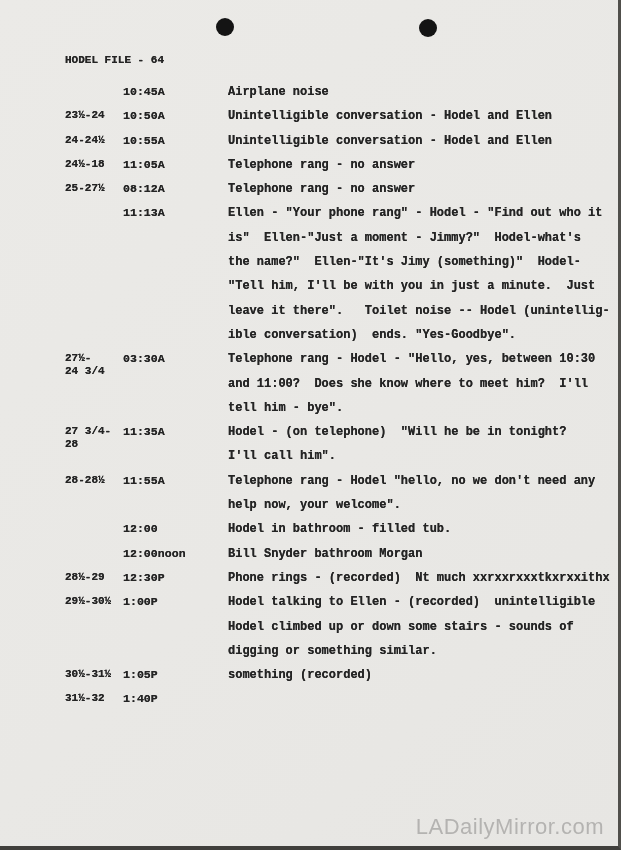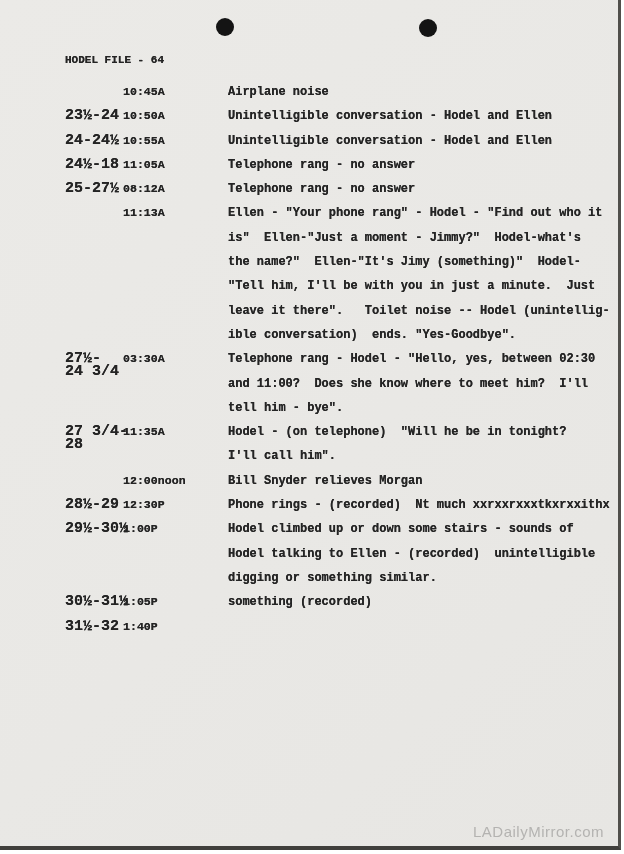--- a/index.html
+++ b/index.html
@@ -53,21 +53,21 @@
     display: flex;
     align-items: flex-start;
     padding-left: 65px;
   }
   .col-counter {
     flex: none;
     width: 58px;
     padding-top: 5px;
   }
   .cline {
-    font-size: 15px;
+    font-size: 11px;
     line-height: 13px;
     white-space: pre;
     text-shadow: 0 0 0.5px #333;
   }
   .col-time {
     flex: none;
     width: 105px;
     font-size: 11.6px;
     line-height: 24.3px;
     white-space: pre;
@@ -82,21 +82,21 @@
     line-height: 24.3px;
     white-space: pre;
     text-shadow: 0 0 0.5px #333;
   }
   .watermark {
     position: absolute;
     right: 14px;
     bottom: 6px;
     font-family: "Liberation Sans", sans-serif;
     font-weight: normal;
-    font-size: 15px;
+    font-size: 22px;
     color: #b4b3b1;
     letter-spacing: 0.5px;
   }
 </style>
 </head>
 <body>
 
 <div class="page">
   <div class="hole hole-left"></div>
   <div class="hole hole-right"></div>
@@ -159,60 +159,77 @@
           <div class="dline">ible conversation)  ends. "Yes-Goodbye".</div>
         </div>
       </div>
       <div class="row">
         <div class="col-counter">
           <div class="cline">27½-</div>
           <div class="cline">24 3/4</div>
         </div>
         <div class="col-time">03:30A</div>
         <div class="col-desc">
-          <div class="dline">Telephone rang - Hodel - "Hello, yes, between 02:30</div>
+          <div class="dline">Telephone rang - Hodel - "Hello, yes, between 10:30</div>
           <div class="dline">and 11:00?  Does she know where to meet him?  I'll</div>
           <div class="dline">tell him - bye".</div>
         </div>
       </div>
       <div class="row">
         <div class="col-counter">
           <div class="cline">27 3/4-</div>
           <div class="cline">28</div>
         </div>
         <div class="col-time">11:35A</div>
         <div class="col-desc">
           <div class="dline">Hodel - (on telephone)  "Will he be in tonight?</div>
           <div class="dline">I'll call him".</div>
         </div>
       </div>
       <div class="row">
+        <div class="col-counter">
+          <div class="cline">28-28½</div>
+        </div>
+        <div class="col-time">11:55A</div>
+        <div class="col-desc">
+          <div class="dline">Telephone rang - Hodel "hello, no we don't need any</div>
+          <div class="dline">help now, your welcome".</div>
+        </div>
+      </div>
+      <div class="row">
+        <div class="col-counter"></div>
+        <div class="col-time">12:00</div>
+        <div class="col-desc">
+          <div class="dline">Hodel in bathroom - filled tub.</div>
+        </div>
+      </div>
+      <div class="row">
         <div class="col-counter"></div>
         <div class="col-time">12:00noon</div>
         <div class="col-desc">
-          <div class="dline">Bill Snyder relieves Morgan</div>
+          <div class="dline">Bill Snyder bathroom Morgan</div>
         </div>
       </div>
       <div class="row">
         <div class="col-counter">
           <div class="cline">28½-29</div>
         </div>
         <div class="col-time">12:30P</div>
         <div class="col-desc">
           <div class="dline">Phone rings - (recorded)  Nt much xxrxxrxxxtkxrxxithx</div>
         </div>
       </div>
       <div class="row">
         <div class="col-counter">
           <div class="cline">29½-30½</div>
         </div>
         <div class="col-time">1:00P</div>
         <div class="col-desc">
+          <div class="dline">Hodel talking to Ellen - (recorded)  unintelligible</div>
           <div class="dline">Hodel climbed up or down some stairs - sounds of</div>
-          <div class="dline">Hodel talking to Ellen - (recorded)  unintelligible</div>
           <div class="dline">digging or something similar.</div>
         </div>
       </div>
       <div class="row">
         <div class="col-counter">
           <div class="cline">30½-31½</div>
         </div>
         <div class="col-time">1:05P</div>
         <div class="col-desc">
           <div class="dline">something (recorded)</div>

